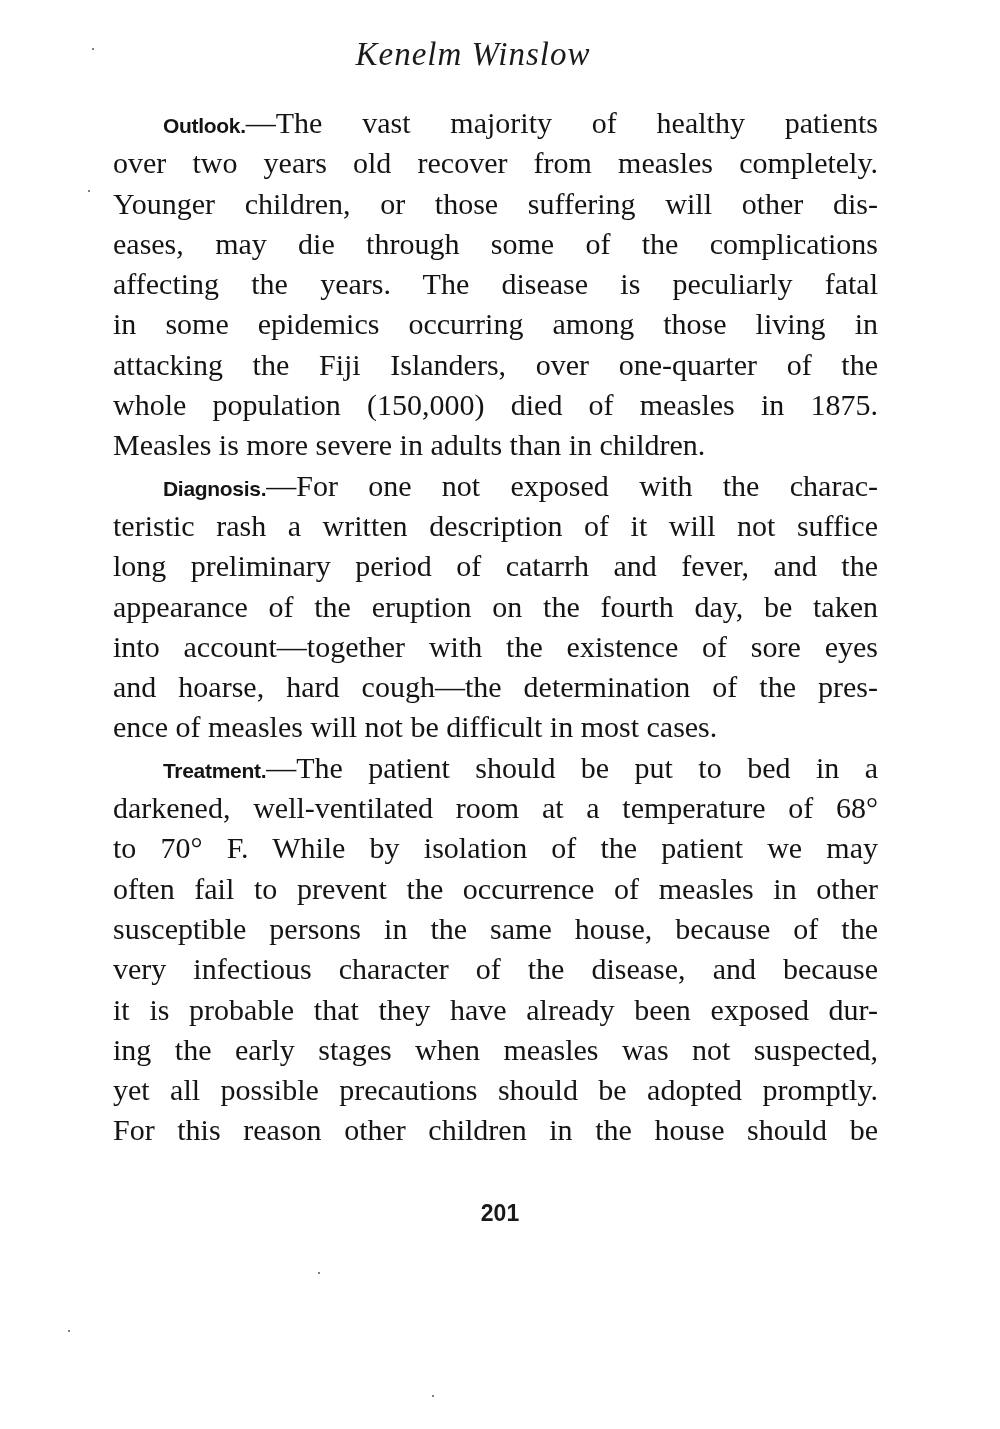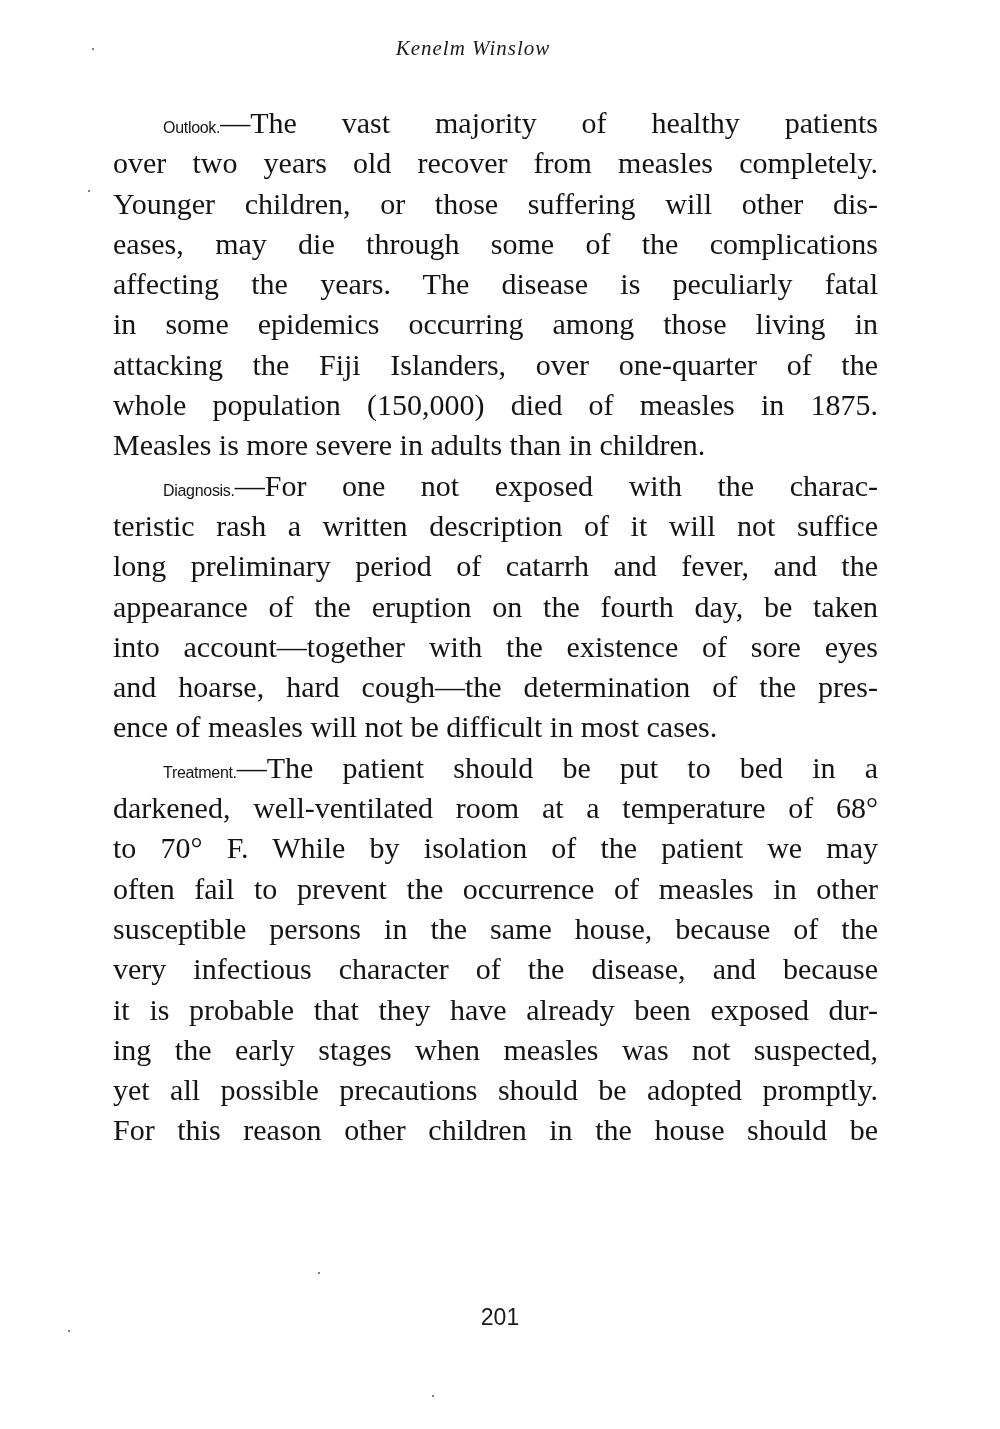--- a/index.html
+++ b/index.html
@@ -22,21 +22,21 @@
       height: 1429px;
       background: #ffffff;
     }
     .running-head {
       position: absolute;
       top: 36px;
       left: 0;
       width: 946px;
       text-align: center;
       font-style: italic;
-      font-size: 21px;
+      font-size: 33px;
       letter-spacing: 1px;
       color: #1a1a1a;
     }
     .text-block {
       position: absolute;
       left: 113px;
       top: 103px;
       width: 765px;
     }
     .line {
@@ -49,32 +49,32 @@
       overflow: visible;
     }
     .line.last {
       text-align-last: left;
     }
     .line.indent {
       padding-left: 50px;
     }
     .heading {
       font-family: "Liberation Sans", "DejaVu Sans", sans-serif;
-      font-weight: normal;
-      font-size: 16px;
+      font-weight: bold;
+      font-size: 21px;
       letter-spacing: -0.3px;
     }
     .folio {
       position: absolute;
-      top: 1304px;
+      top: 1200px;
       left: 0;
       width: 1000px;
       text-align: center;
       font-family: "Liberation Sans", "DejaVu Sans", sans-serif;
-      font-weight: normal;
+      font-weight: bold;
       font-size: 23px;
       color: #1a1a1a;
     }
     .speck {
       position: absolute;
       width: 2px;
       height: 2px;
       background: #555;
       border-radius: 50%;
     }

